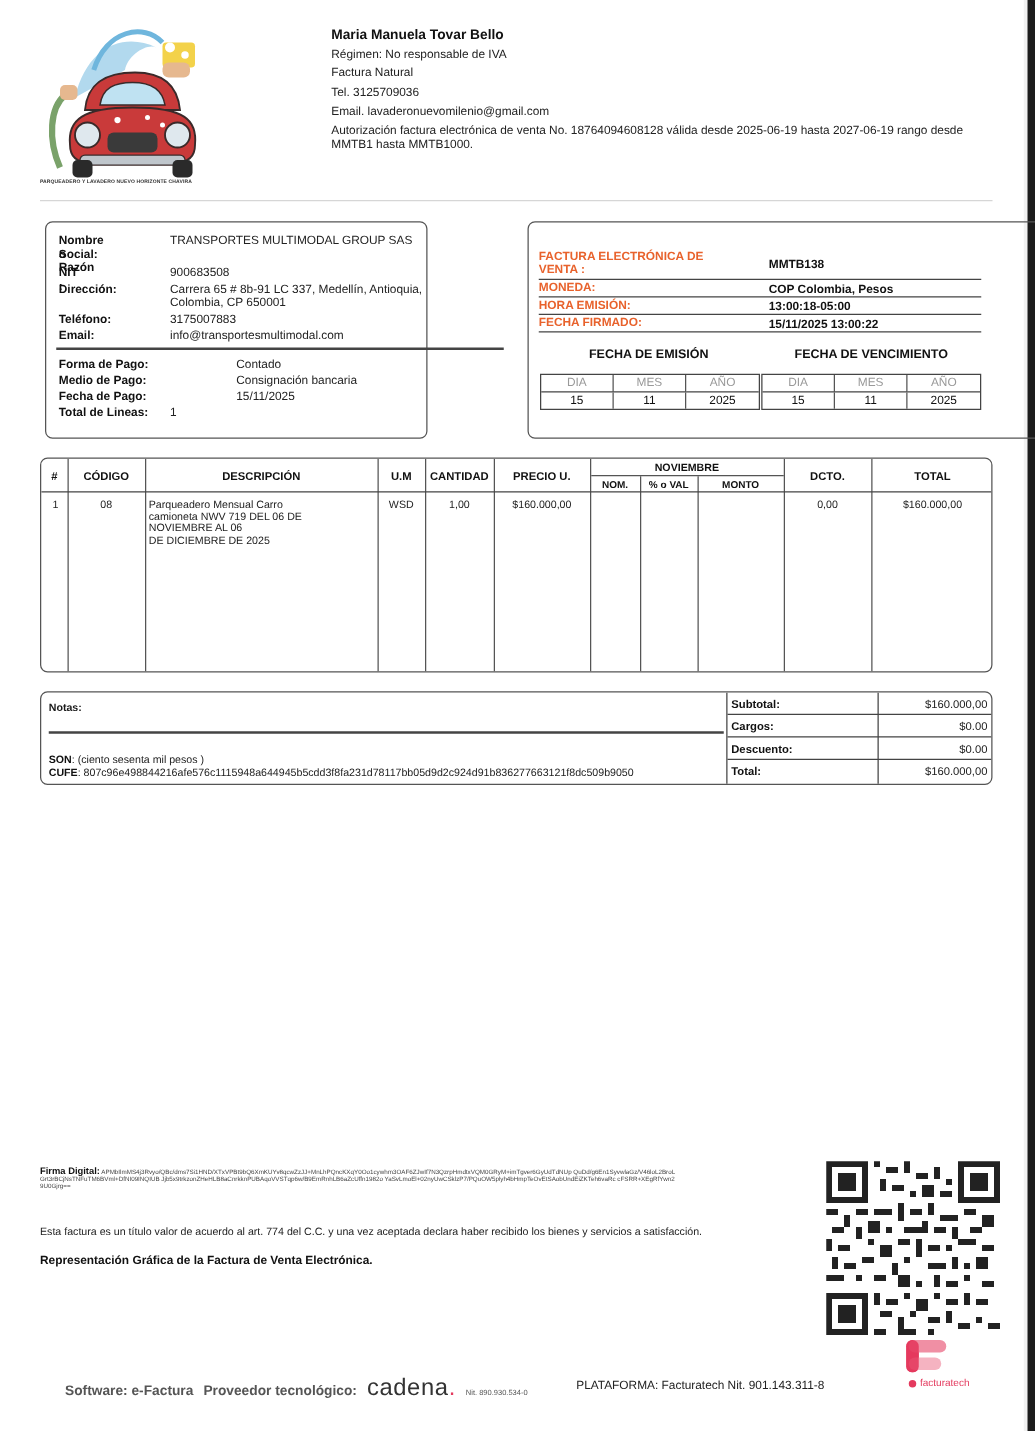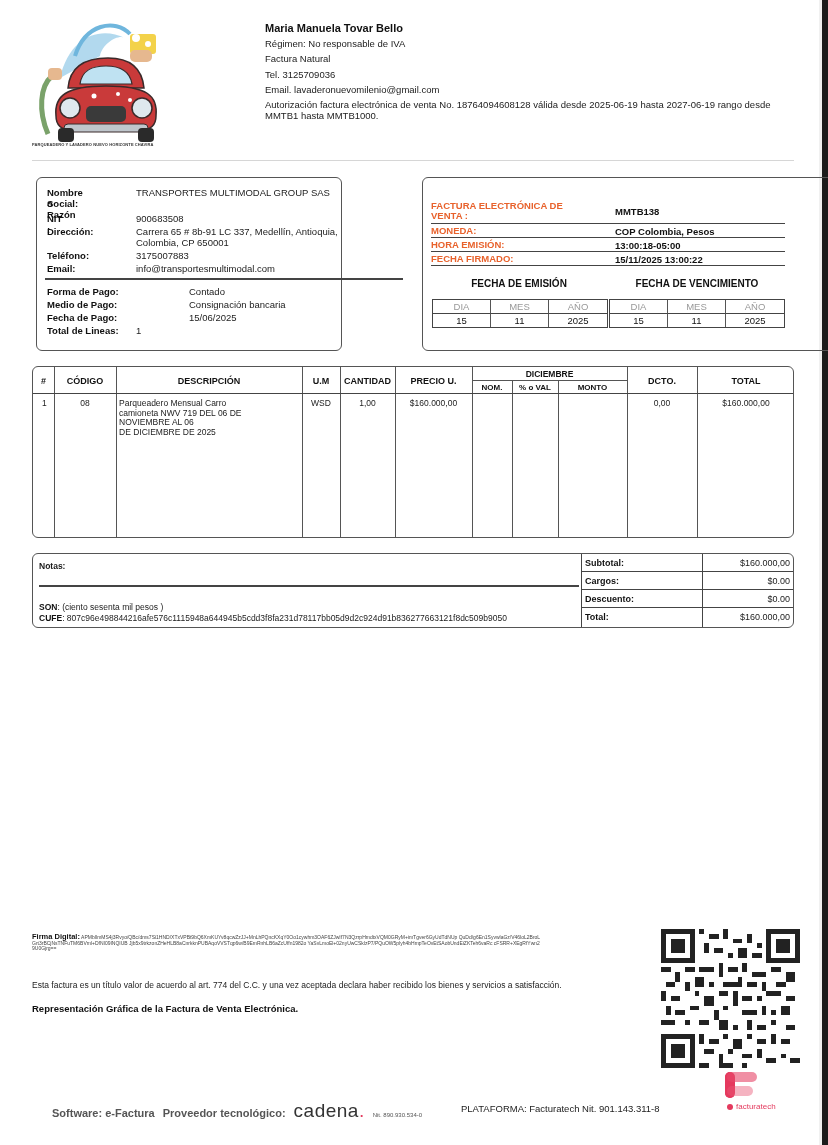--- a/index.html
+++ b/index.html
@@ -142,21 +142,21 @@
   <div class="kv" style="left:10px; top:108px;">
     <span class="k" style="white-space:nowrap">Forma de Pago:</span>
     <span class="v" style="left:142px; white-space:nowrap">Contado</span>
   </div>
   <div class="kv" style="left:10px; top:121px;">
     <span class="k" style="white-space:nowrap">Medio de Pago:</span>
     <span class="v" style="left:142px; white-space:nowrap">Consignación bancaria</span>
   </div>
   <div class="kv" style="left:10px; top:134px;">
     <span class="k" style="white-space:nowrap">Fecha de Pago:</span>
-    <span class="v" style="left:142px; white-space:nowrap">15/06/2025</span>
+    <span class="v" style="left:142px; white-space:nowrap">15/11/2025</span>
   </div>
   <div class="kv" style="left:10px; top:147px;">
     <span class="k" style="white-space:nowrap">Total de Lineas:</span>
     <span class="v" style="left:89px">1</span>
   </div>
 </div>
 
 <div class="box inv-box">
   <div class="inv-row" style="top:22px; height:24px;">
     <span class="k" style="top:1px">FACTURA ELECTRÓNICA DE</span>
@@ -211,21 +211,21 @@
   <div class="col-line" style="left:664px"></div>
   <div class="imp-sub-rule"></div>
   <div class="head-rule"></div>
 
   <div class="th" style="left:0; width:21px; top:9px;">#</div>
   <div class="th" style="left:21px; width:62px; top:9px;">CÓDIGO</div>
   <div class="th" style="left:83px; width:186px; top:9px;">DESCRIPCIÓN</div>
   <div class="th" style="left:269px; width:38px; top:9px;">U.M</div>
   <div class="th" style="left:307px; width:55px; top:9px;">CANTIDAD</div>
   <div class="th" style="left:362px; width:77px; top:9px;">PRECIO U.</div>
-  <div class="th" style="left:439px; width:155px; top:2px; font-size:8.5px;">DICIEMBRE</div>
+  <div class="th" style="left:439px; width:155px; top:2px; font-size:8.5px;">NOVIEMBRE</div>
   <div class="th" style="left:439px; width:40px; top:16px; font-size:8px;">NOM.</div>
   <div class="th" style="left:479px; width:46px; top:16px; font-size:8px;">% o VAL</div>
   <div class="th" style="left:525px; width:69px; top:16px; font-size:8px;">MONTO</div>
   <div class="th" style="left:594px; width:70px; top:9px;">DCTO.</div>
   <div class="th" style="left:664px; width:98px; top:9px;">TOTAL</div>
 
   <div>
     <div class="td" style="left:9px; top:32px;">1</div>
     <div class="td" style="left:21px; width:62px; top:32px; text-align:center;">08</div>
     <div class="td" style="left:86px; top:32px; white-space:nowrap">

